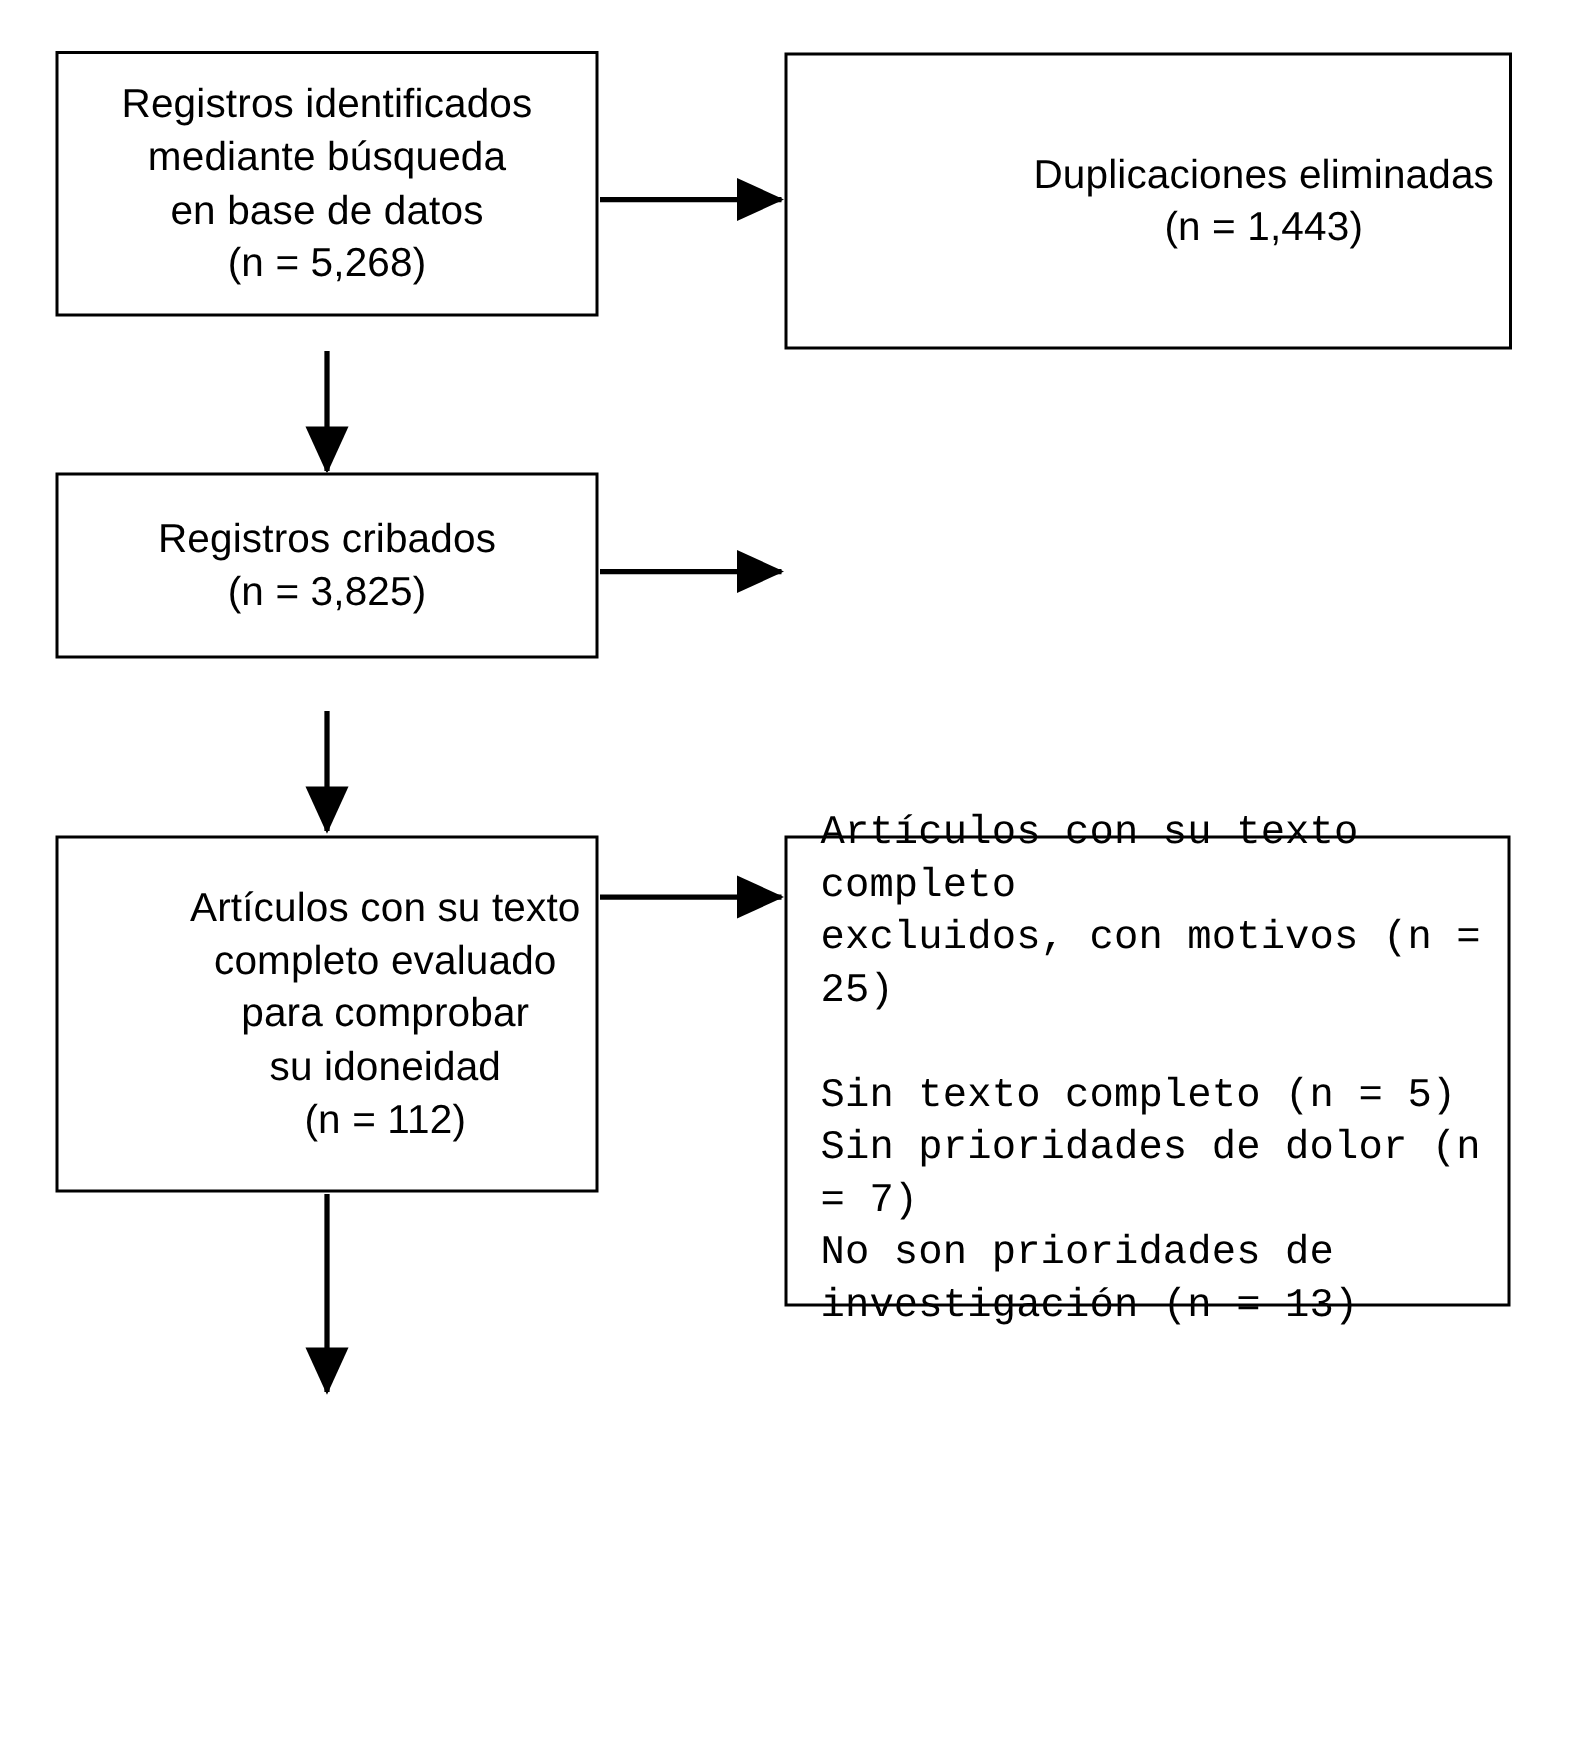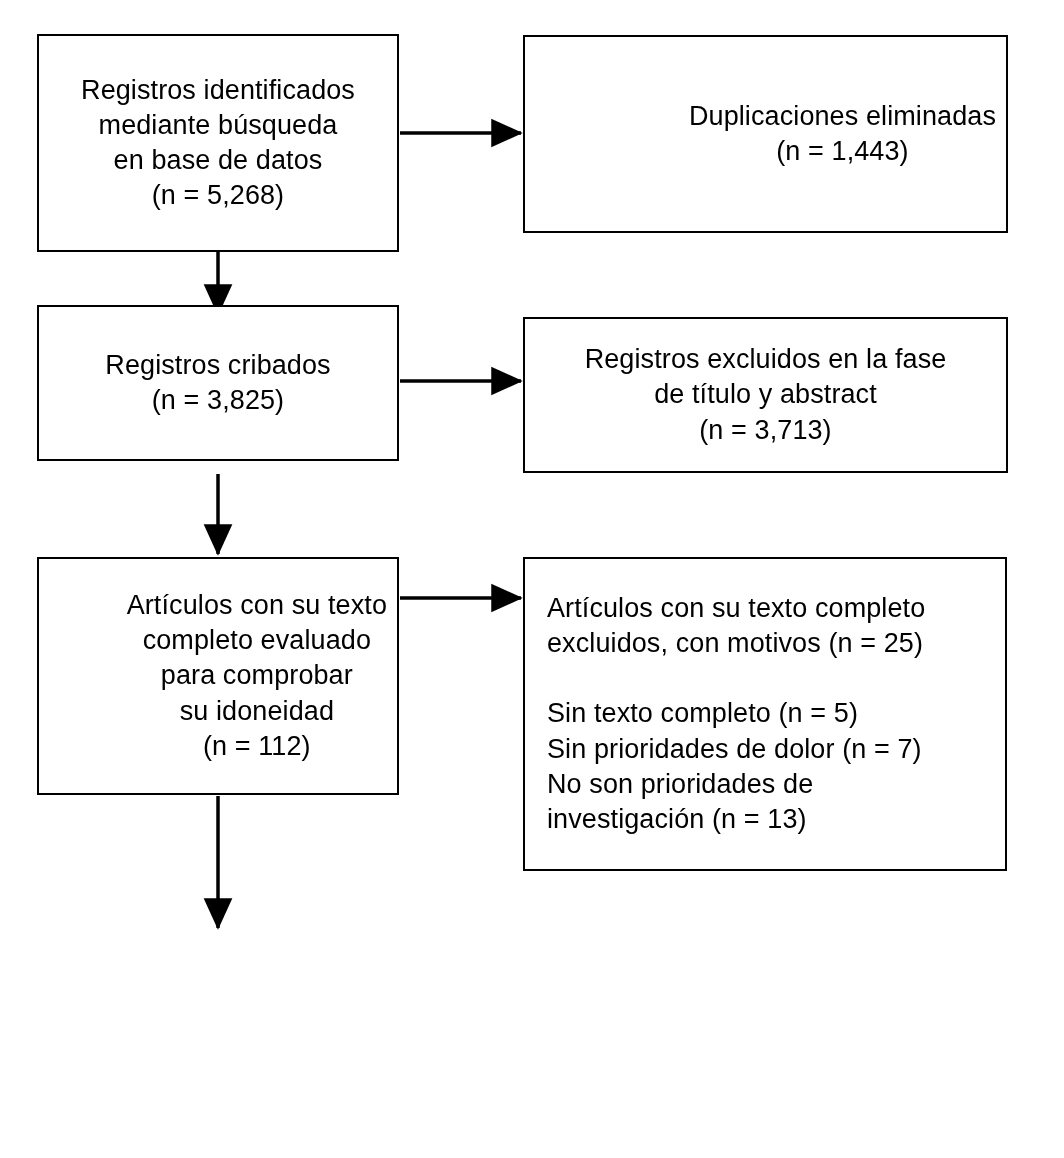--- a/index.html
+++ b/index.html
@@ -35,35 +35,36 @@
     display: flex;
     flex-direction: column;
     justify-content: center;
     align-items: center;
     padding: 4px 10px;
   }
   .flow-box.align-left {
     align-items: flex-start;
     padding-left: 22px;
     padding-right: 12px;
+    font-family: Liberation Mono, monospace;
   }
   .box-text {
     font-size: 27px;
     line-height: 1.30;
     text-align: center;
     white-space: pre-line;
     letter-spacing: 0.1px;
   }
   .flow-box.align-left .box-text {
     text-align: left;
   }
   
-  #box-records-identified { left: 37px;  top: 34px;  width: 362px; height: 218px; }
+  #box-records-identified { left: 37px;  top: 34px;  width: 362px; height: 177px; }
   #box-duplicates-removed { left: 523px; top: 35px;  width: 485px; height: 198px; align-items: flex-end; }
-  #box-records-screened   { left: 37px;  top: 305px; width: 362px; height: 156px; }
+  #box-records-screened   { left: 37px;  top: 315px; width: 362px; height: 124px; }
   #box-records-excluded   { left: 523px; top: 317px; width: 485px; height: 156px; }
   #box-fulltext-assessed  { left: 37px;  top: 557px; width: 362px; height: 238px; align-items: flex-end; }
   #box-fulltext-excluded  { left: 523px; top: 557px; width: 484px; height: 314px; }
   #box-studies-included   { left: 37px;  top: 931px; width: 362px; height: 195px; }
 </style>
 </head>
 <body>
 
 <div id="diagram-root">
 
@@ -100,25 +101,20 @@
   <div class="flow-box" id="box-duplicates-removed">
     <span class="box-text">Duplicaciones eliminadas
 (n = 1,443)</span>
   </div>
 
   <div class="flow-box" id="box-records-screened">
     <span class="box-text">Registros cribados
 (n = 3,825)</span>
   </div>
 
-  <div class="flow-box" id="box-records-excluded">
-    <span class="box-text">Registros excluidos en la fase
-de título y abstract
-(n = 3,713)</span>
-  </div>
 
   <div class="flow-box" id="box-fulltext-assessed">
     <span class="box-text">Artículos con su texto
 completo evaluado
 para comprobar
 su idoneidad
 (n = 112)</span>
   </div>
 
   <div class="flow-box align-left" id="box-fulltext-excluded">

